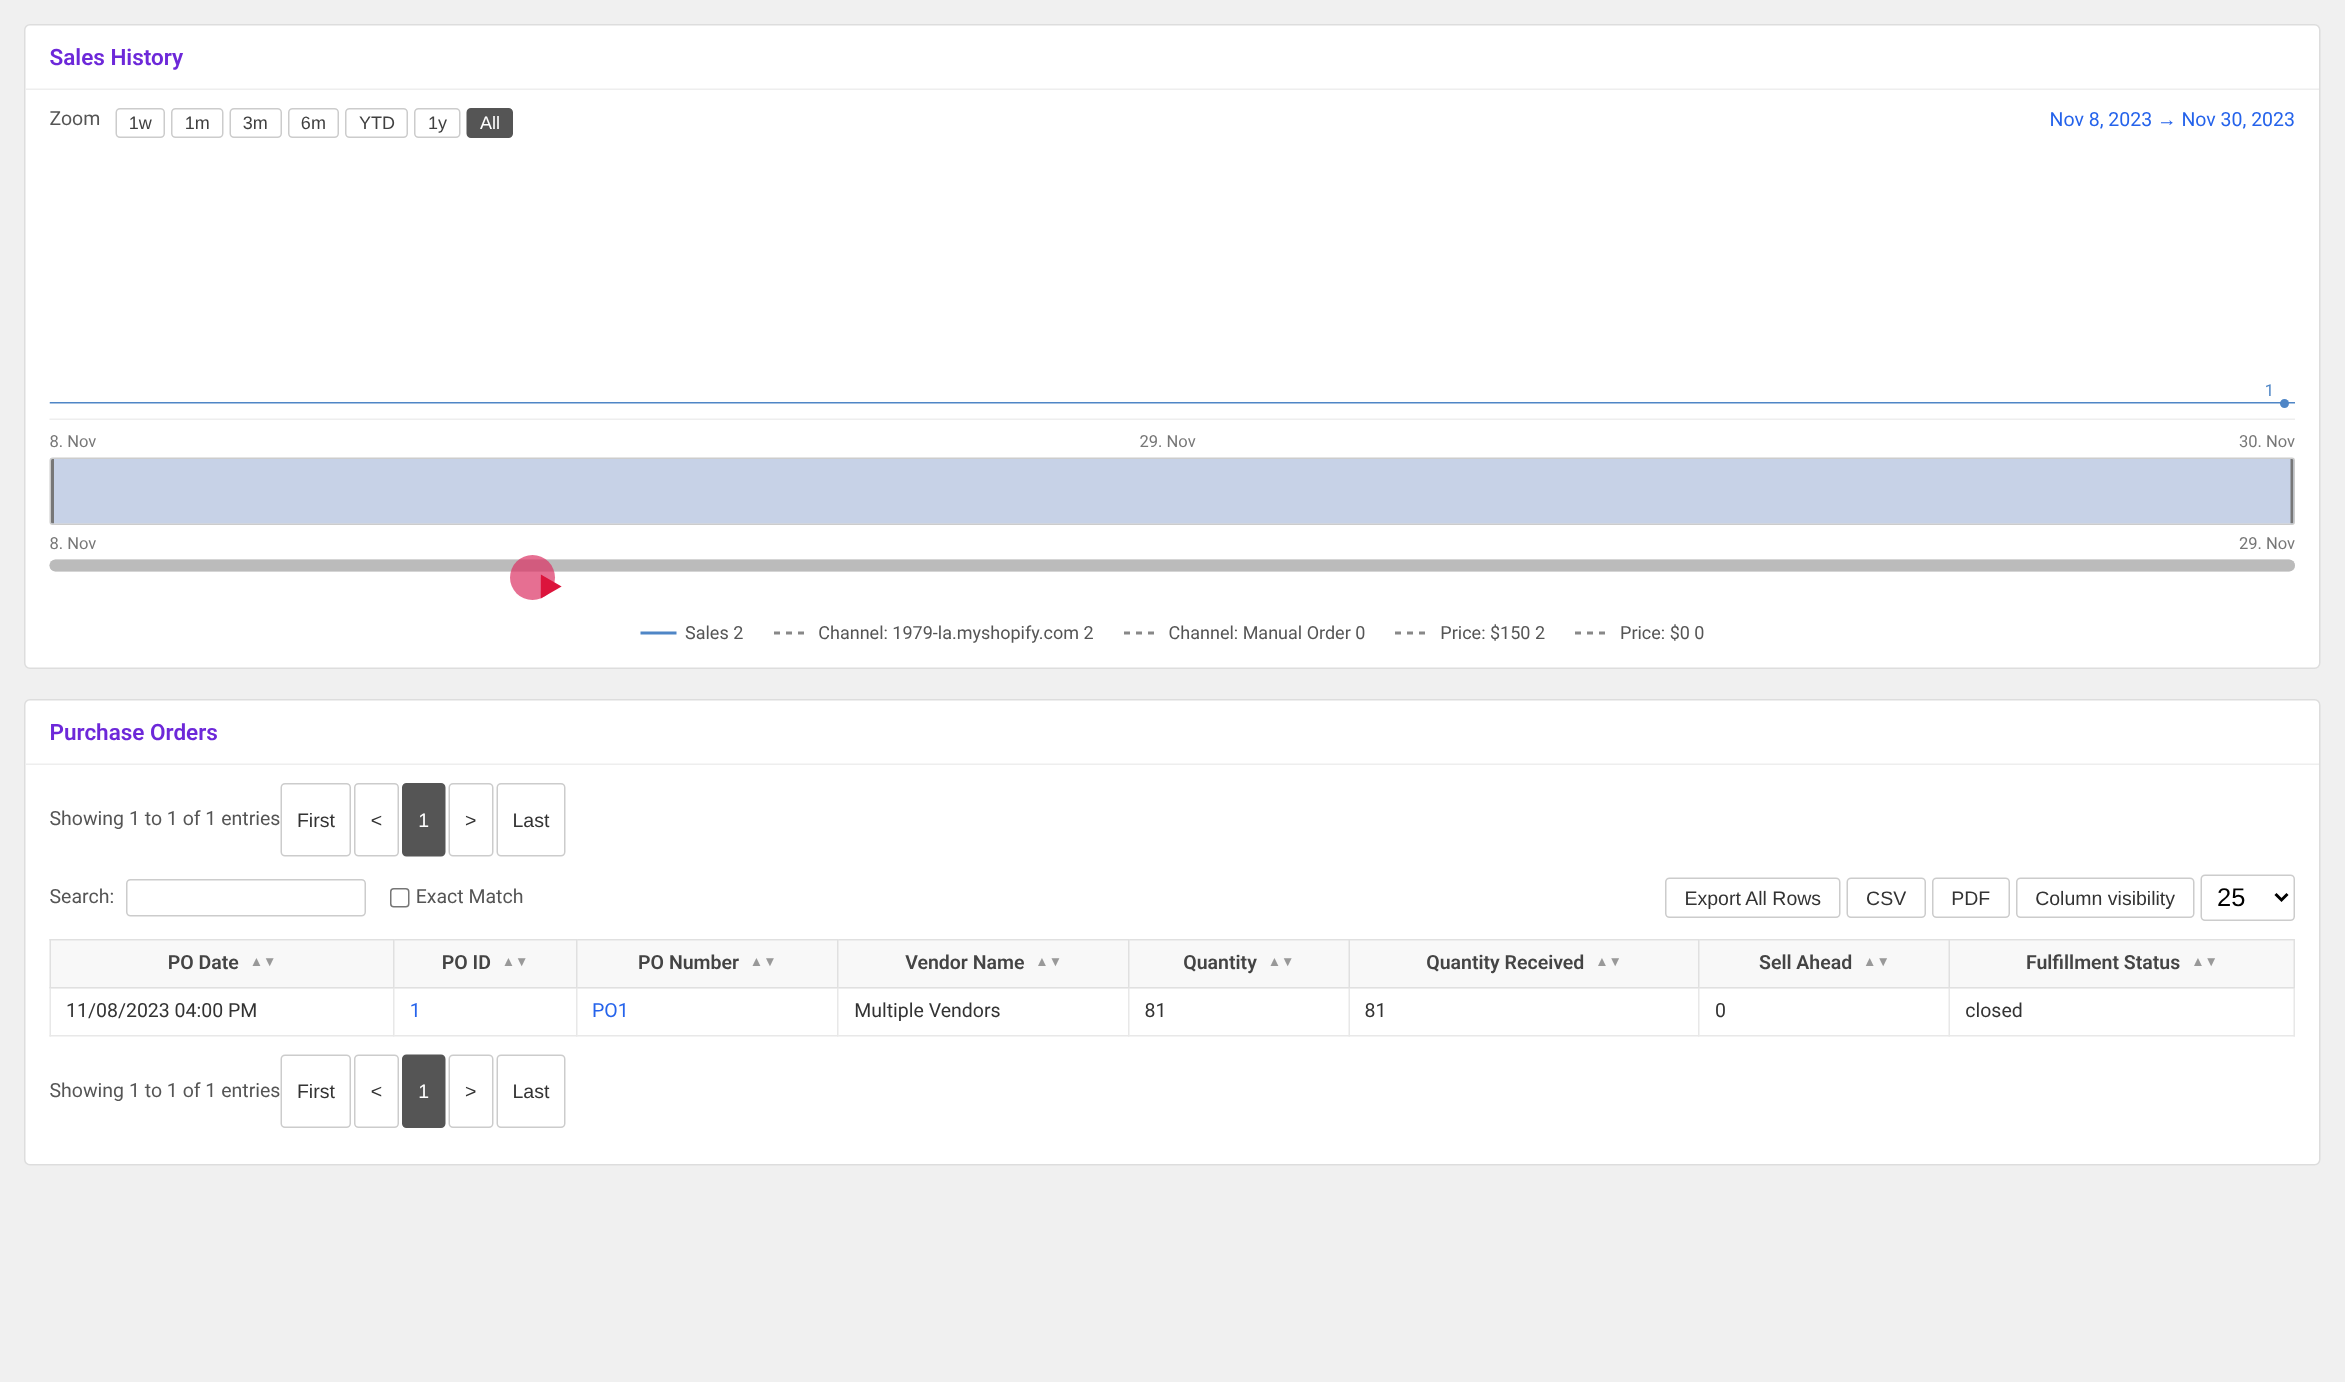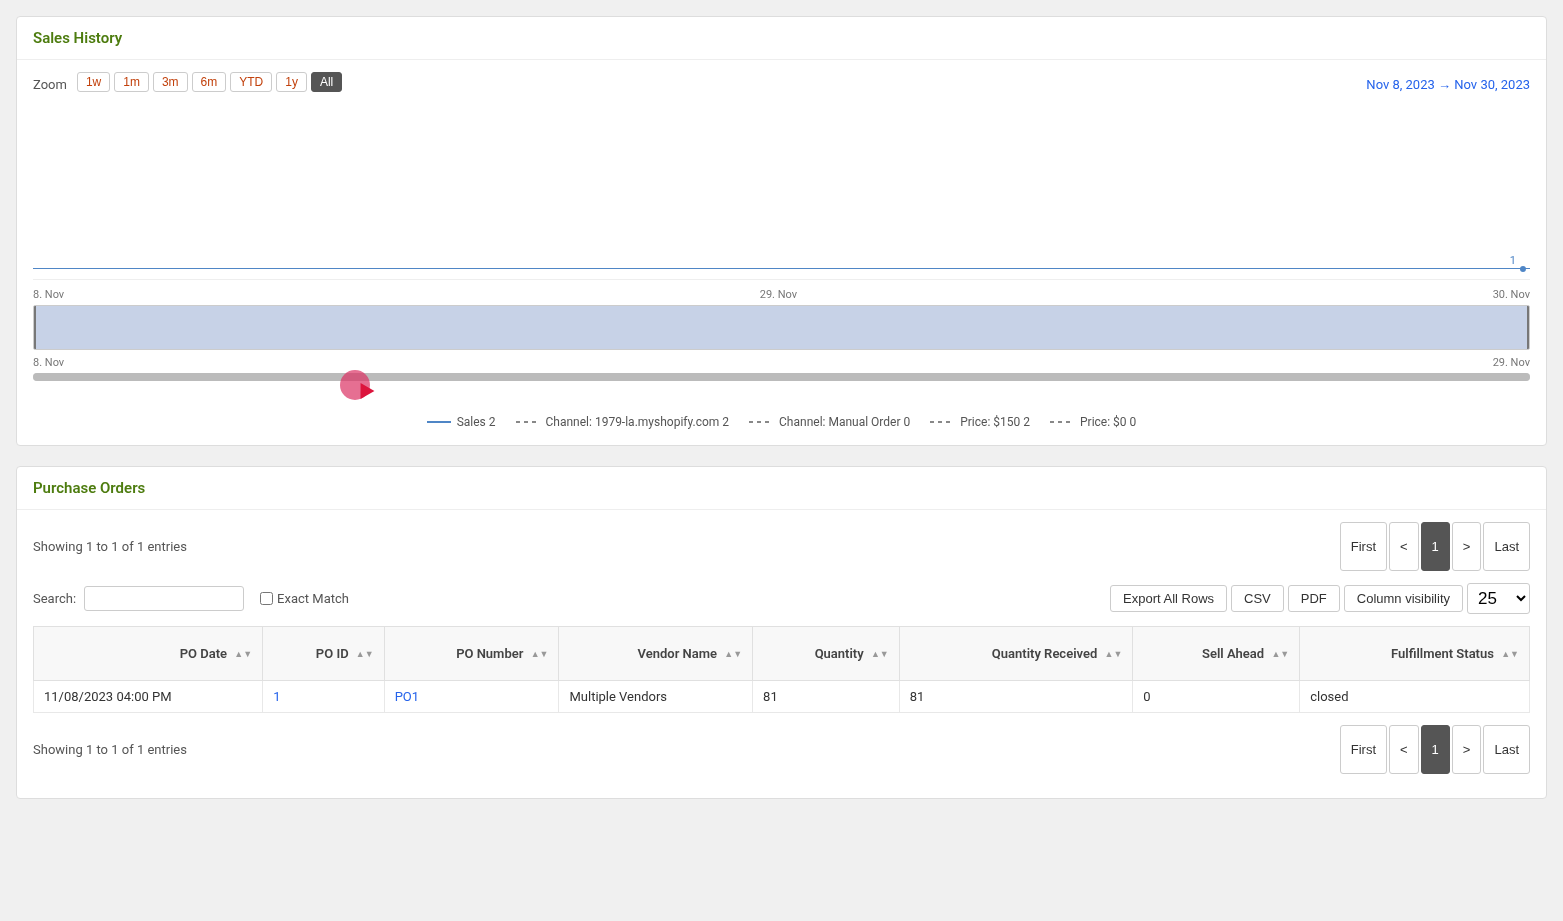--- a/index.html
+++ b/index.html
@@ -20,49 +20,49 @@
       border: 1px solid #ddd;
       border-radius: 4px;
       margin-bottom: 20px;
     }
 
     .section-header {
       padding: 12px 16px;
       border-bottom: 1px solid #eee;
       font-weight: 600;
       font-size: 15px;
-      color: #4d7c0f;
+      color: #6d28d9;
     }
 
     
     .sales-history-content {
       padding: 12px 16px;
     }
 
     .zoom-controls {
       display: flex;
-      align-items: flex-end;
+      align-items: flex-start;
       gap: 4px;
       margin-bottom: 8px;
     }
 
     .zoom-label {
       margin-right: 6px;
       color: #555;
       font-size: 13px;
     }
 
     .zoom-btn {
       padding: 2px 8px;
       border: 1px solid #ccc;
       background: #fff;
       border-radius: 3px;
       cursor: pointer;
       font-size: 12px;
-      color: #c2410c;
+      color: #404040;
     }
 
     .zoom-btn.active {
       background: #555;
       color: #fff;
       border-color: #555;
     }
 
     .date-range {
       margin-left: auto;
@@ -186,21 +186,20 @@
     }
 
     
     .po-content {
       padding: 12px 16px;
     }
 
     .pagination-row {
       display: flex;
       align-items: center;
-      justify-content: space-between;
       margin-bottom: 12px;
     }
 
     .showing-text {
       font-size: 13px;
       color: #555;
     }
 
     .pagination-controls {
       display: flex;
@@ -283,22 +282,22 @@
 
     .data-table {
       width: 100%;
       border-collapse: collapse;
       font-size: 13px;
     }
 
     .data-table th {
       background: #f8f8f8;
       border: 1px solid #e0e0e0;
-      padding: 19px 10px;
-      text-align: right;
+      padding: 8px 10px;
+      text-align: center;
       font-weight: 600;
       color: #444;
       white-space: nowrap;
     }
 
     .data-table th .sort-arrows {
       display: inline-flex;
       flex-direction: column;
       margin-left: 4px;
       vertical-align: middle;

